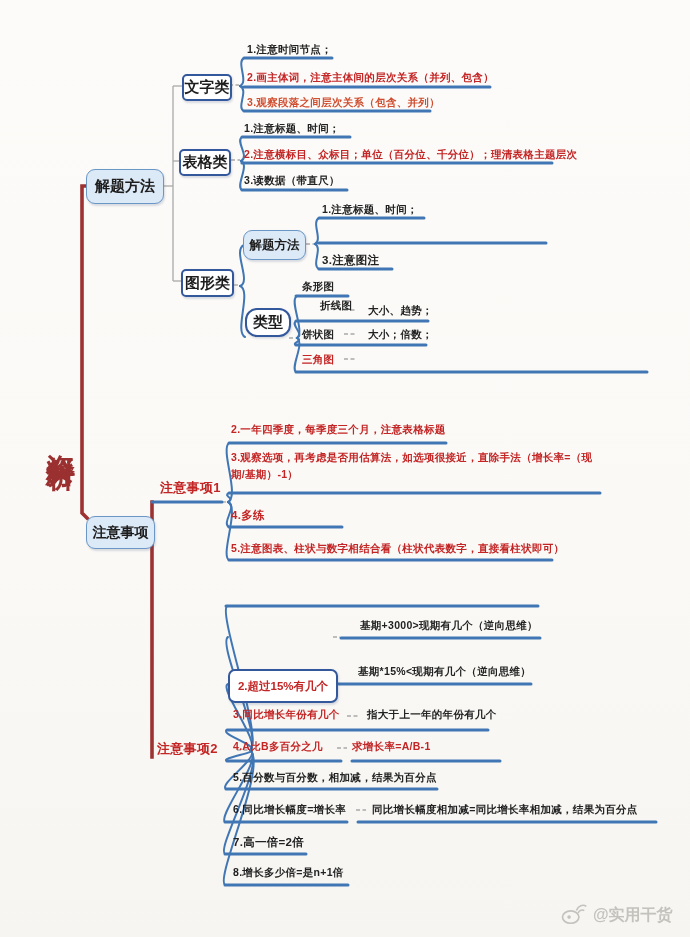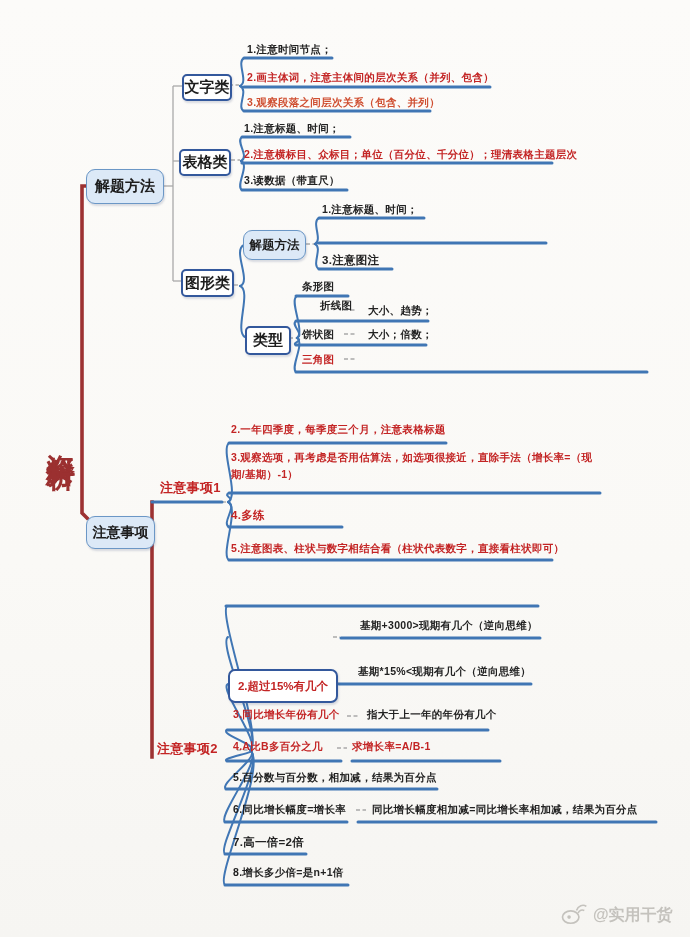--- a/index.html
+++ b/index.html
@@ -150,21 +150,21 @@
   <div class="t orange" style="left:247px;top:96px;">3.观察段落之间层次关系（包含、并列）</div>
 
   <div class="t" style="left:244px;top:122px;">1.注意标题、时间；</div>
   <div class="t red" style="left:244px;top:148px;">2.注意横标目、众标目；单位（百分位、千分位）；理清表格主题层次</div>
   <div class="t" style="left:244px;top:174px;">3.读数据（带直尺）</div>
 
   <div class="box bluebox red" style="left:243px;top:230px;width:61px;height:28px;font-size:12.5px;">解题方法</div>
   <div class="t" style="left:322px;top:203px;">1.注意标题、时间；</div>
   <div class="t" style="left:322px;top:253px;font-size:11.5px;">3.注意图注</div>
 
-  <div class="box" style="left:245px;top:326px;width:42px;height:25px;">类型</div>
+  <div class="box" style="left:245px;top:308px;width:42px;height:25px;border-radius:12px;">类型</div>
   <div class="t" style="left:302px;top:280px;">条形图</div>
   <div class="t" style="left:302px;top:299px;margin-left:18px;">折线图</div>
   <div class="t" style="left:368px;top:304px;">大小、趋势；</div>
   <div class="t" style="left:302px;top:328px;">饼状图</div>
   <div class="t" style="left:368px;top:328px;">大小；倍数；</div>
   <div class="t red" style="left:302px;top:353px;">三角图</div>
 
   <div class="t red" style="left:160px;top:479px;font-size:13px;">注意事项1</div>
   <div class="t red" style="left:231px;top:423px;">2.一年四季度，每季度三个月，注意表格标题</div>
   <div class="t red wrap" style="left:231px;top:449px;width:372px;">3.观察选项，再考虑是否用估算法，如选项很接近，直除手法（增长率=（现期/基期）-1）</div>

